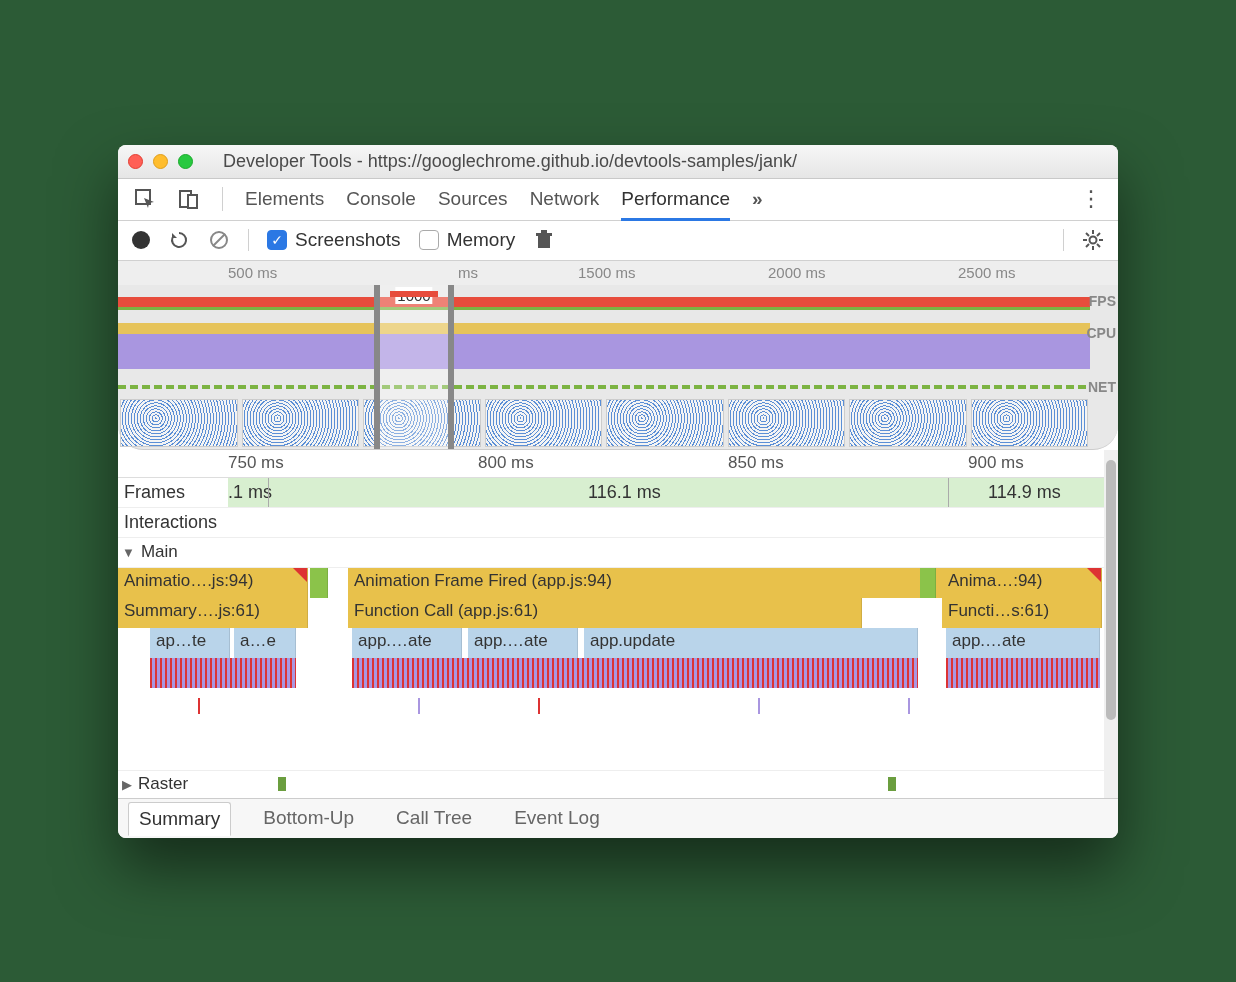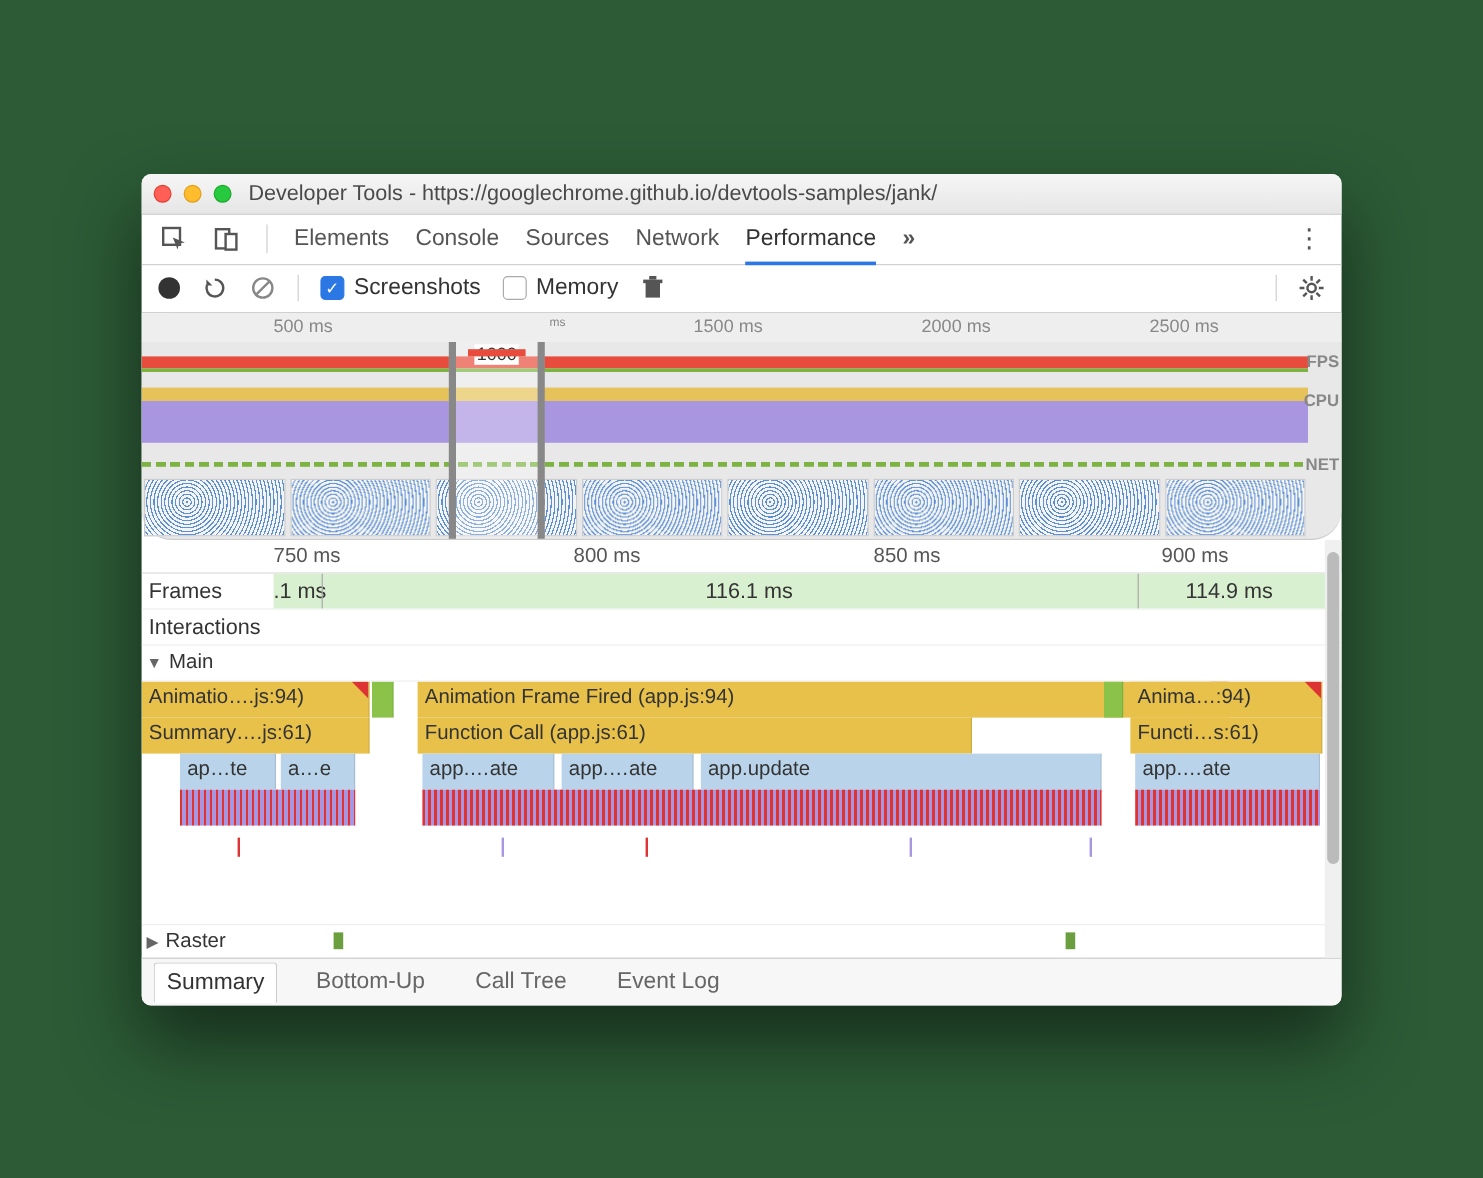--- a/index.html
+++ b/index.html
@@ -21,20 +21,21 @@
     font-size: 17px;
     color: #333;
   }
   .titlebar {
     height: 34px;
     background: linear-gradient(#f6f6f6, #e6e6e6);
     border-bottom: 1px solid #c9c9c9;
     display: flex;
     align-items: center;
     padding: 0 10px;
+    gap: 16px;
   }
   .traffic { display: flex; gap: 10px; margin-right: 14px; }
   .dot { width: 15px; height: 15px; border-radius: 50%; }
   .dot.red { background: #ff5f56; border: 1px solid #e33e32; }
   .dot.yellow { background: #ffbd2e; border: 1px solid #e09e1a; }
   .dot.green { background: #27c93f; border: 1px solid #1aaa2b; }
   .title { color: #4a4a4a; font-size: 18px; }
   
   .tabstrip {
     height: 42px;
@@ -265,21 +266,21 @@
         <div class="thumb"></div>
         <div class="thumb"></div>
         <div class="thumb"></div>
         <div class="thumb"></div>
         <div class="thumb"></div>
       </div>
       <div class="ov-selection">
         <div class="ov-sel-label">1000</div>
         <div class="red-center"></div>
       </div>
-      <span style="position:absolute;left:340px;top:-21px;font-size:10px;color:#888">ms</span>
+      <span style="position:absolute;left:340px;top:-21px;font-size:15px;color:#888">ms</span>
     </div>
   </div>
 
   <div class="detail">
     <div class="ruler2">
       <span style="left:110px">750 ms</span>
       <span style="left:360px">800 ms</span>
       <span style="left:610px">850 ms</span>
       <span style="left:850px">900 ms</span>
     </div>
@@ -309,21 +310,21 @@
       <div class="flame-row" style="top:0">
         <div class="ev yellow" style="left:0;width:190px"><span>Animatio….js:94)</span><div class="corner"></div></div>
         <div class="ev green" style="left:192px;width:18px"></div>
         <div class="ev yellow" style="left:230px;width:676px"><span>Animation Frame Fired (app.js:94)</span><div class="corner"></div></div>
         <div class="ev green" style="left:802px;width:16px"></div>
         <div class="ev yellow" style="left:824px;width:160px"><span>Anima…:94)</span><div class="corner"></div></div>
       </div>
 
       <div class="flame-row" style="top:30px">
         <div class="ev yellow" style="left:0;width:190px"><span>Summary….js:61)</span></div>
-        <div class="ev yellow" style="left:230px;width:462px"><span>Function Call (app.js:61)</span></div>
+        <div class="ev yellow" style="left:230px;width:514px"><span>Function Call (app.js:61)</span></div>
         <div class="ev yellow" style="left:824px;width:160px"><span>Functi…s:61)</span></div>
       </div>
 
       <div class="flame-row" style="top:60px">
         <div class="ev blue" style="left:32px;width:80px"><span>ap…te</span></div>
         <div class="ev blue" style="left:116px;width:62px"><span>a…e</span></div>
         <div class="ev blue" style="left:234px;width:110px"><span>app.…ate</span></div>
         <div class="ev blue" style="left:350px;width:110px"><span>app.…ate</span></div>
         <div class="ev blue" style="left:466px;width:334px"><span>app.update</span></div>
         <div class="ev blue" style="left:828px;width:154px"><span>app.…ate</span></div>

